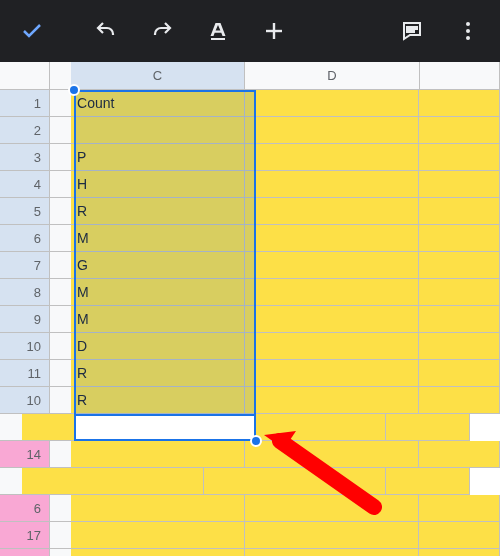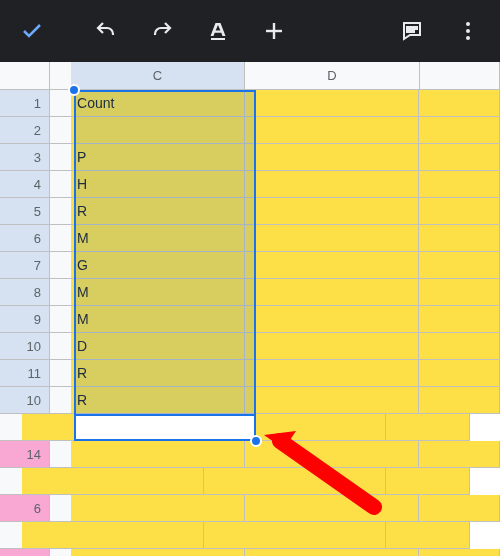--- a/index.html
+++ b/index.html
@@ -246,20 +246,21 @@
       <div class="cell colE"></div>
     </div>
   <div class="row">
       <div class="rowhead">6</div>
       <div class="stub"></div>
       <div class="cell colC"></div>
       <div class="cell colD"></div>
       <div class="cell colE"></div>
     </div>
   <div class="row">
+      <div class="rowhead">17</div>
       <div class="stub"></div>
       <div class="cell colC"></div>
       <div class="cell colD"></div>
       <div class="cell colE"></div>
     </div>
   <div class="row">
       <div class="rowhead">18</div>
       <div class="stub"></div>
       <div class="cell colC"></div>
       <div class="cell colD"></div>

